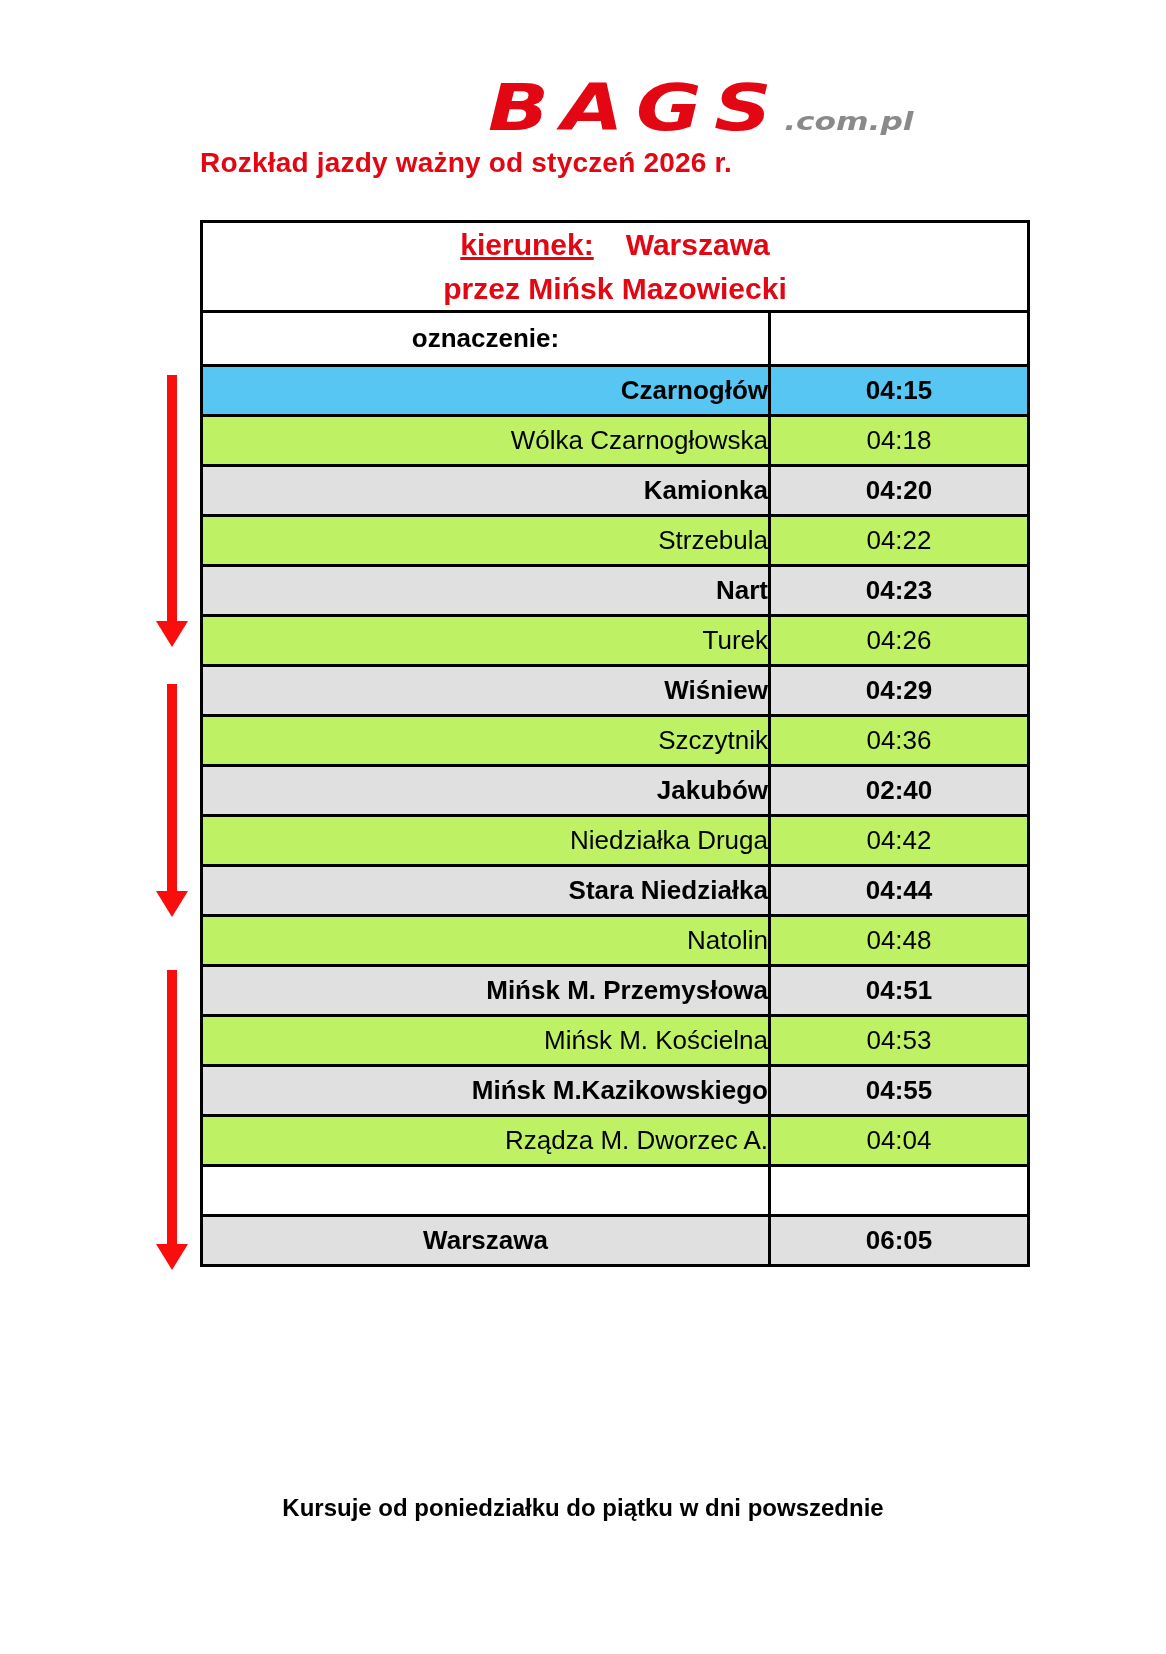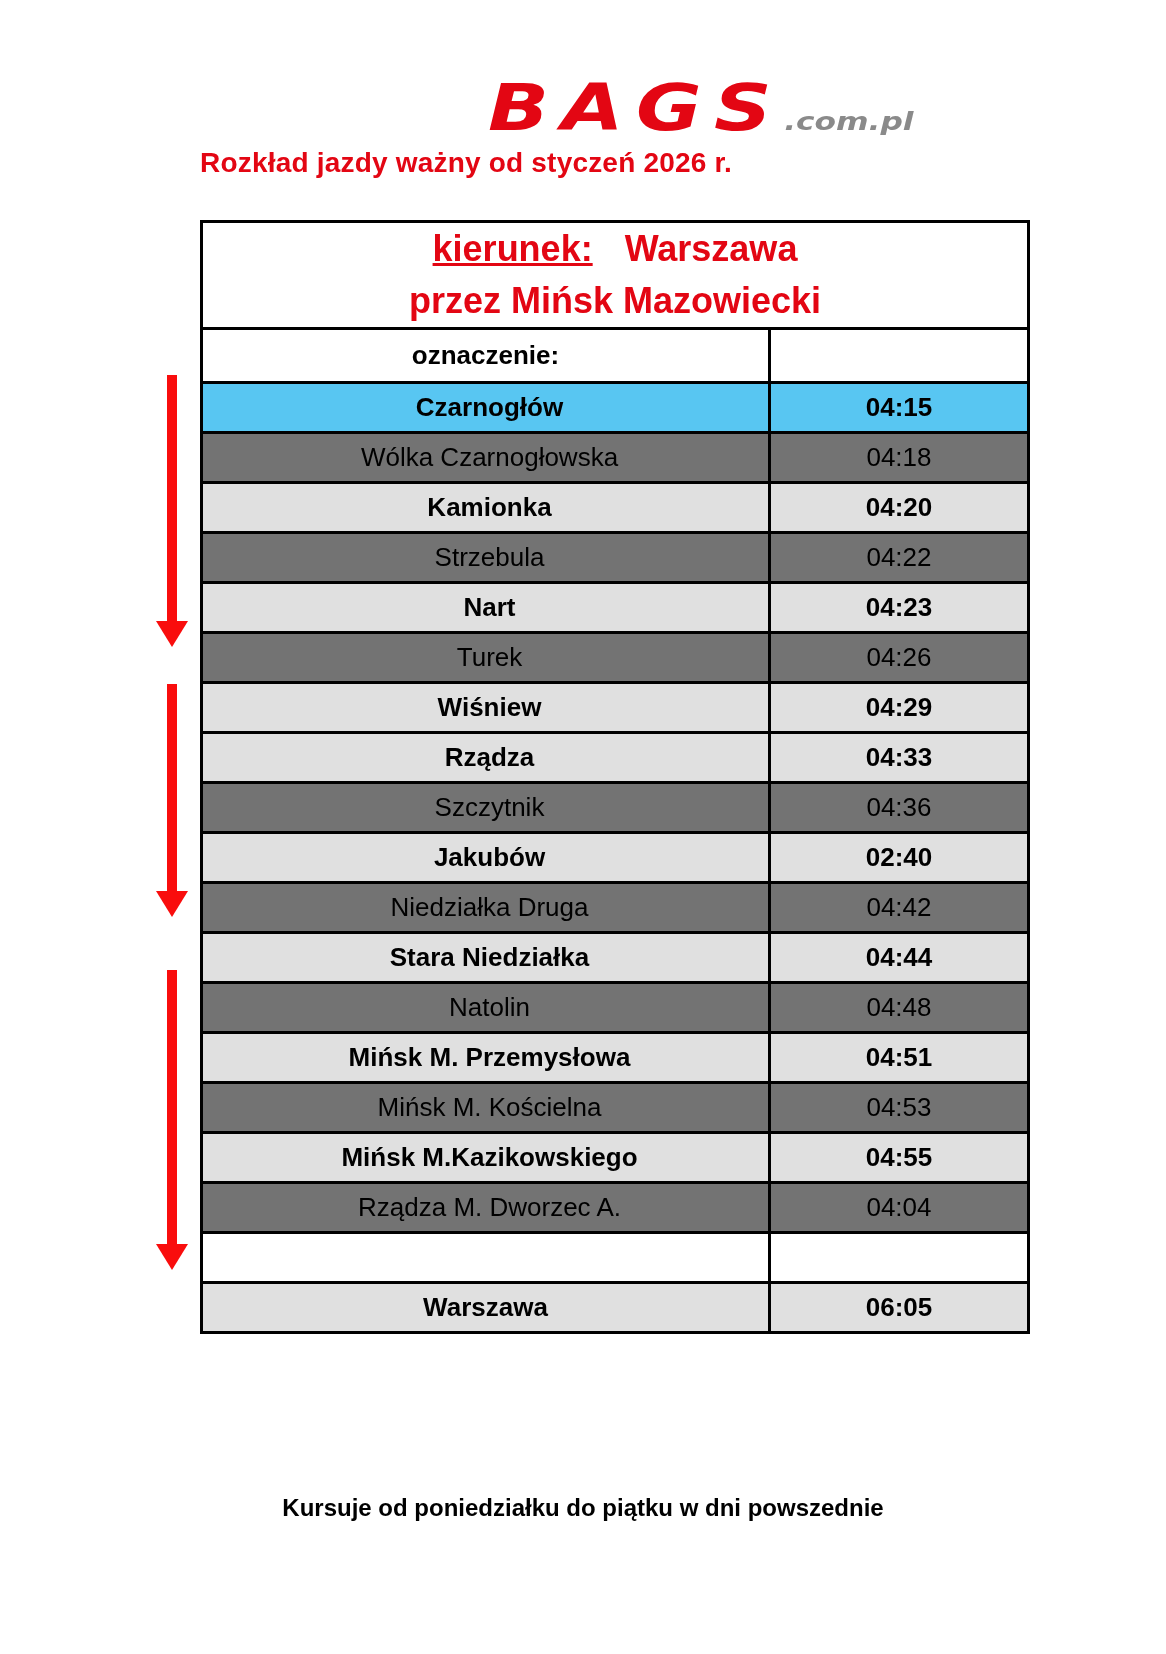--- a/index.html
+++ b/index.html
@@ -60,35 +60,35 @@
     border:3px solid #000;
     overflow:hidden;
   }
   col.c-stop{width:568px;}
   col.c-time{width:259px;}
 
   .direction-cell{
     height:86px;
     text-align:center;vertical-align:middle;
     color:var(--accent-red);
-    font-weight:bold;font-size:36px;
+    font-weight:bold;font-size:30px;
     line-height:1.45;
   }
   .direction-label{text-decoration:underline;margin-right:32px;}
   .designation-row td{height:54px;}
   .designation-cell{
     text-align:center;vertical-align:middle;
     font-weight:bold;font-size:26px;
   }
 
   tbody td{height:50px;font-size:26px;vertical-align:middle;}
-  td.stop-cell{padding-left:8px;text-align:center;}
+  td.stop-cell{padding-left:8px;text-align:right;}
   td.time-cell{text-align:center;}
 
-  tr.row-normal{background:#737373;font-weight:normal;}
+  tr.row-normal{background:#bef264;font-weight:normal;}
   tr.row-shaded{background:var(--shaded-gray);font-weight:bold;}
   tr.row-highlight{background:var(--highlight-blue);font-weight:bold;}
   tr.row-empty{background:#fff;}
   tr.row-terminus{background:var(--shaded-gray);font-weight:bold;}
   tr.row-terminus td.stop-cell{text-align:center;padding-left:0;}
 
   
   .route-arrow{position:absolute;left:156px;width:32px;}
   .route-arrow .shaft{width:10px;margin:0 auto;background:var(--arrow-red);}
   .route-arrow .head{
@@ -156,24 +156,20 @@
         <td class="time-cell">04:23</td>
       </tr>
       <tr class="row-normal">
         <td class="stop-cell">Turek</td>
         <td class="time-cell">04:26</td>
       </tr>
       <tr class="row-shaded">
         <td class="stop-cell">Wiśniew</td>
         <td class="time-cell">04:29</td>
       </tr>
-      <tr class="row-shaded">
-        <td class="stop-cell">Rządza</td>
-        <td class="time-cell">04:33</td>
-      </tr>
       <tr class="row-normal">
         <td class="stop-cell">Szczytnik</td>
         <td class="time-cell">04:36</td>
       </tr>
       <tr class="row-shaded">
         <td class="stop-cell">Jakubów</td>
         <td class="time-cell">02:40</td>
       </tr>
       <tr class="row-normal">
         <td class="stop-cell">Niedziałka Druga</td>

